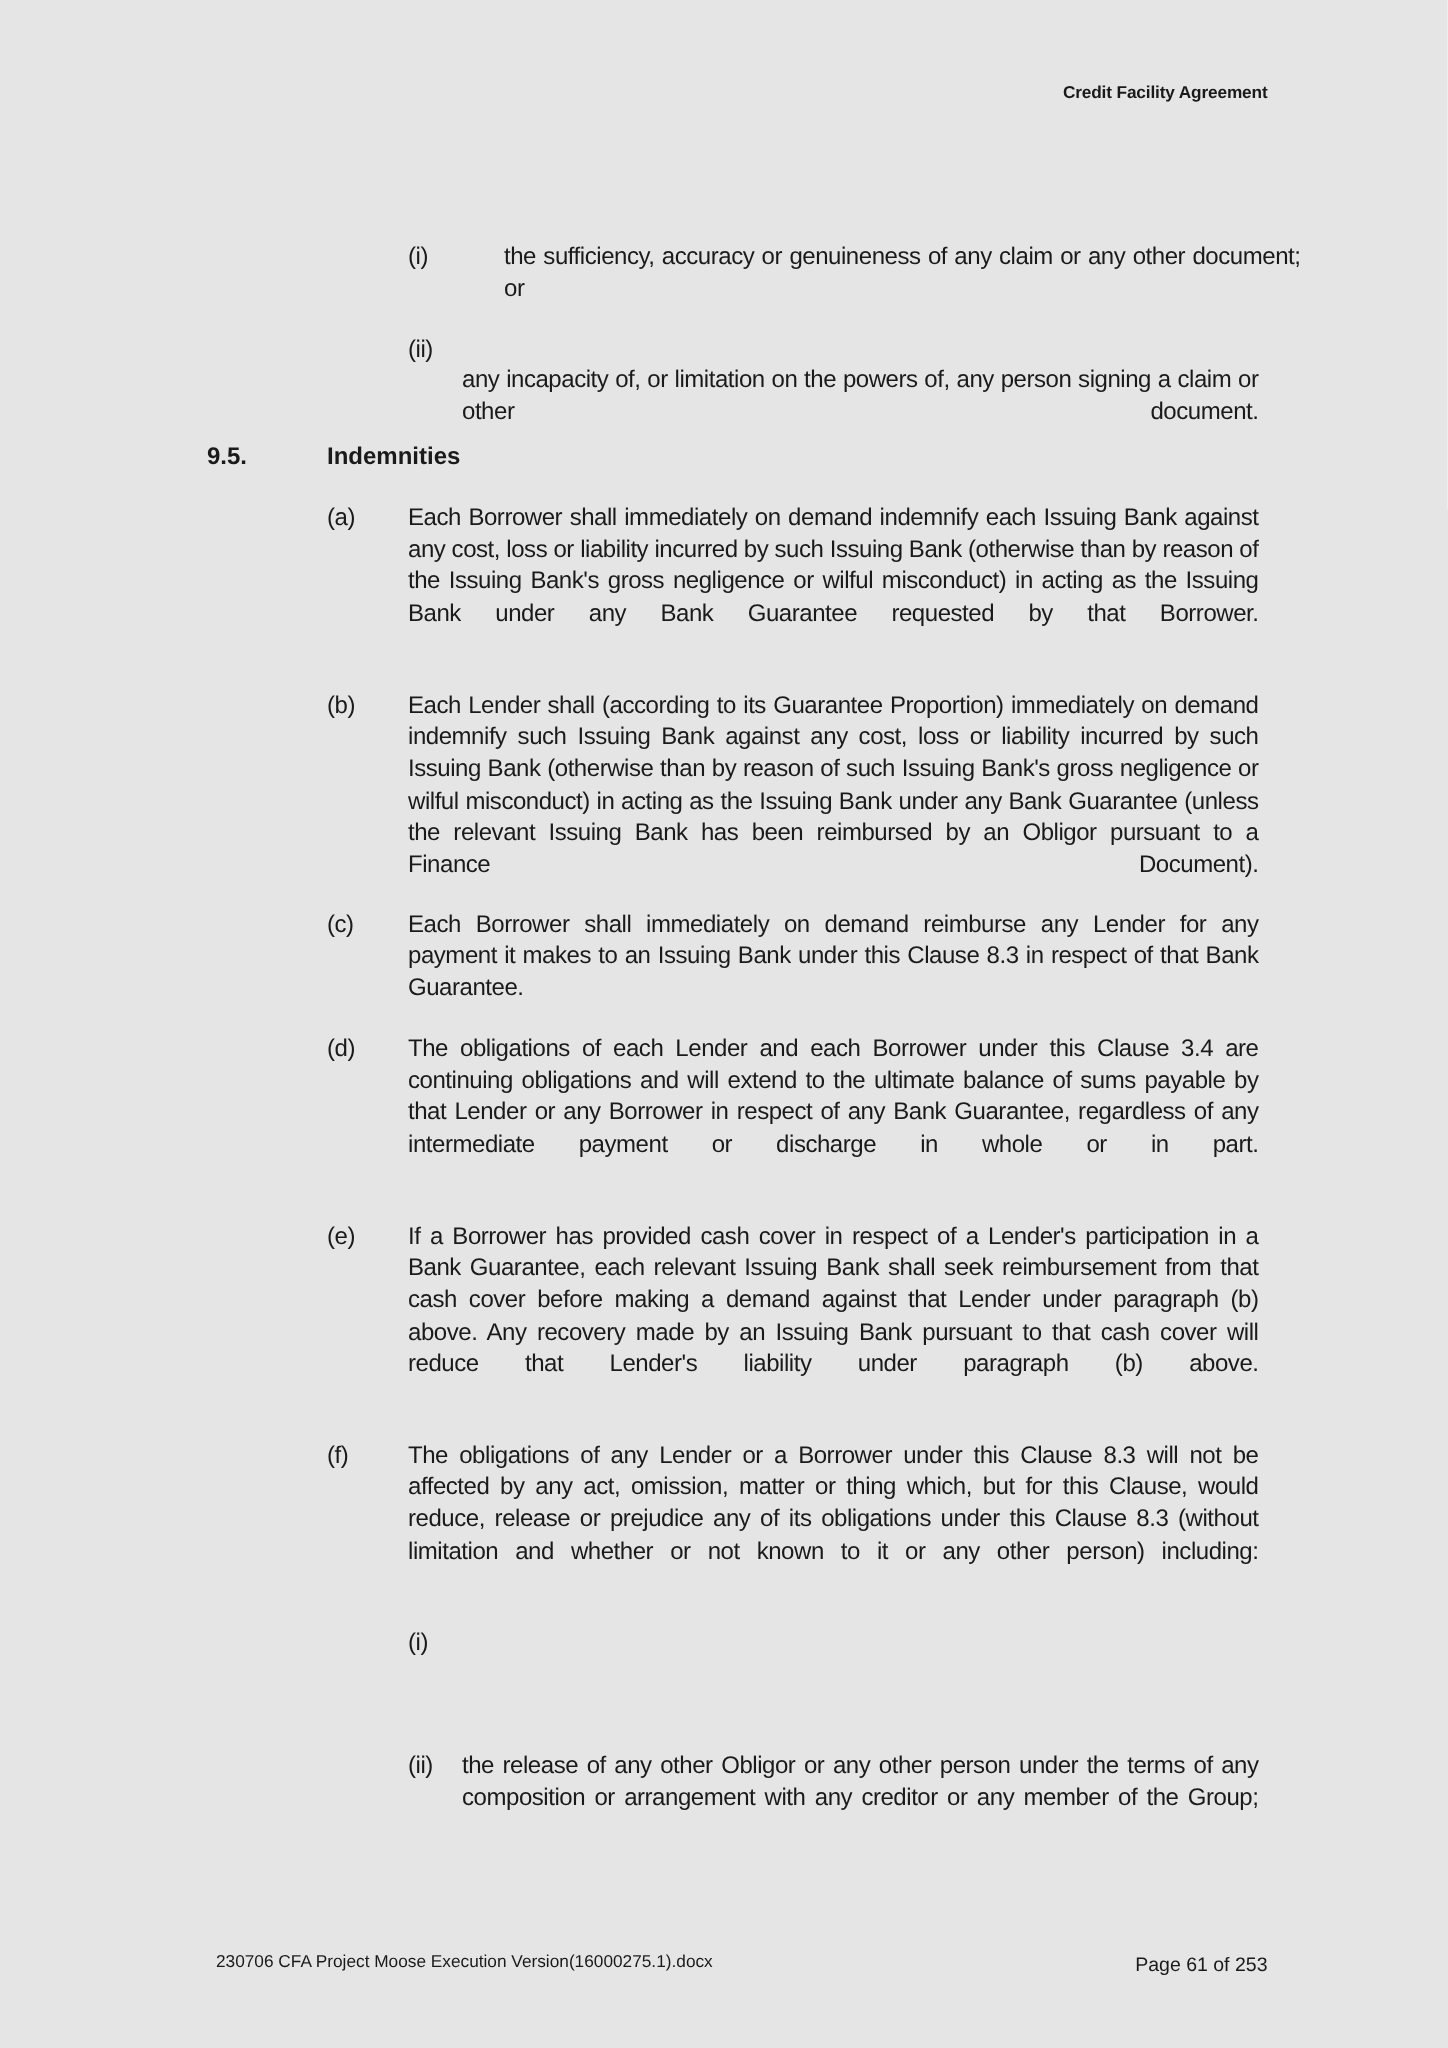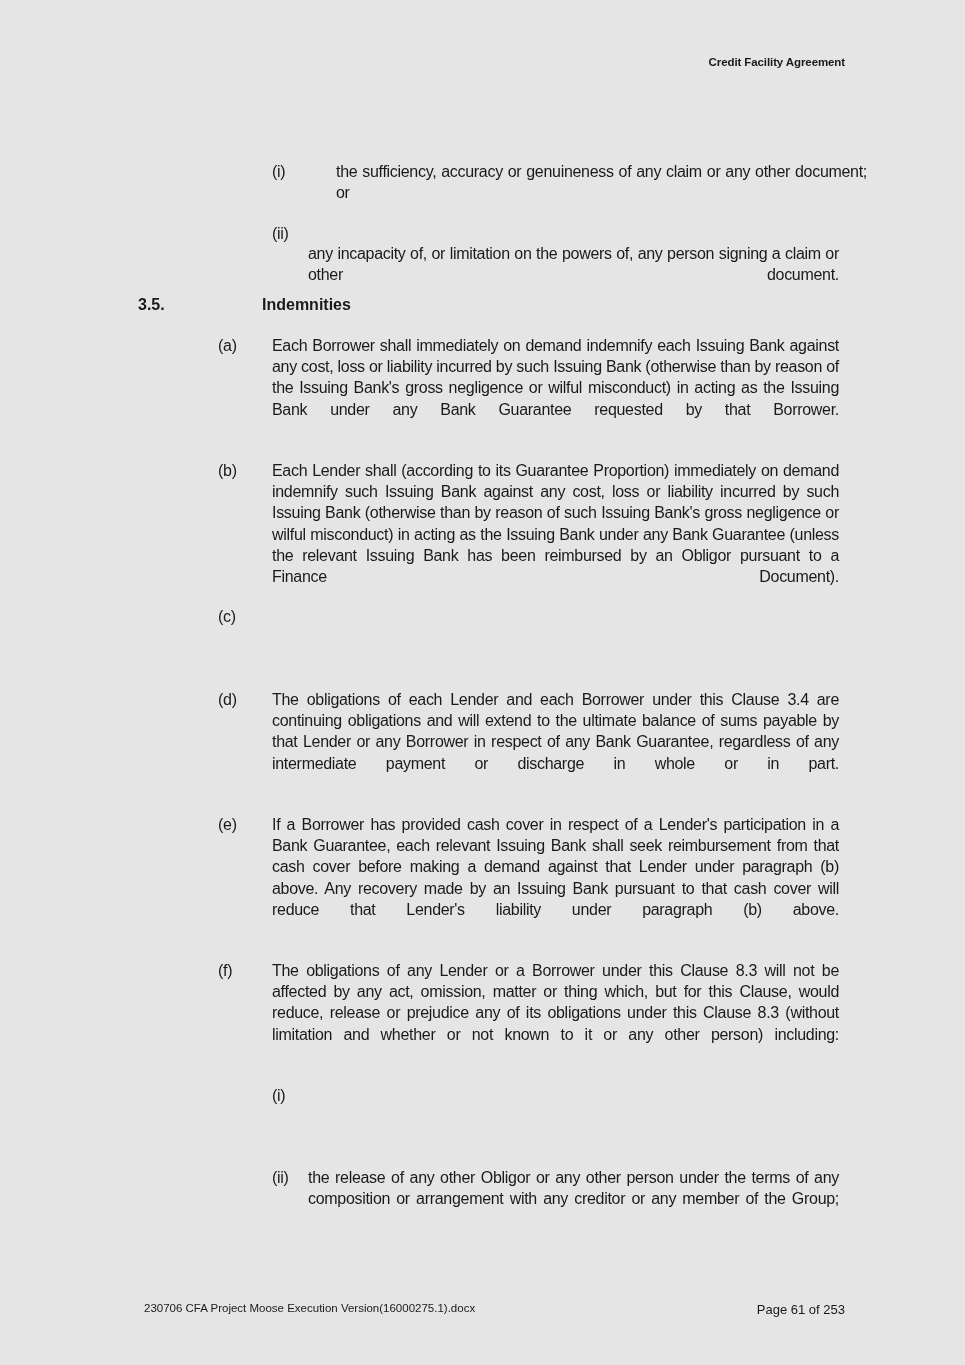--- a/index.html
+++ b/index.html
@@ -90,30 +90,31 @@
 <div class="page">
 
   <div class="running-header">Credit Facility Agreement</div>
 
   <div class="label sub-label" style="top:161px;">(i)</div>
   <div class="block text sub-body last-line-left" style="top:161px;">the sufficiency, accuracy or genuineness of any claim or any other document; or</div>
 
   <div class="label sub-label" style="top:223px;">(ii)</div>
   <div class="block text sub-body" style="top:223px;margin-top:20px;">any incapacity of, or limitation on the powers of, any person signing a claim or other document.</div>
 
-  <div class="heading-num" style="top:294px;">3.5.</div>
-  <div class="heading-title" style="top:294px;margin-left:44px;">Indemnities</div>
+  <div class="heading-num" style="top:294px;">9.5.</div>
+  <div class="heading-title" style="top:294px;">Indemnities</div>
 
   <div class="label para-label" style="top:335px;">(a)</div>
   <div class="block text para-body" style="top:335px;">Each Borrower shall immediately on demand indemnify each Issuing Bank against any cost, loss or liability incurred by such Issuing Bank (otherwise than by reason of the Issuing Bank's gross negligence or wilful misconduct) in acting as the Issuing Bank under any Bank Guarantee requested by that Borrower.</div>
 
   <div class="label para-label" style="top:460px;">(b)</div>
   <div class="block text para-body" style="top:460px;">Each Lender shall (according to its Guarantee Proportion) immediately on demand indemnify such Issuing Bank against any cost, loss or liability incurred by such Issuing Bank (otherwise than by reason of such Issuing Bank's gross negligence or wilful misconduct) in acting as the Issuing Bank under any Bank Guarantee (unless the relevant Issuing Bank has been reimbursed by an Obligor pursuant to a Finance Document).</div>
 
   <div class="label para-label" style="top:606px;">(c)</div>
+  <div class="block text para-body" style="top:606px;">Each Borrower shall immediately on demand reimburse any Lender for any payment it makes to an Issuing Bank under this Clause 8.3 in respect of that Bank Guarantee.</div>
 
   <div class="label para-label" style="top:689px;">(d)</div>
   <div class="block text para-body" style="top:689px;">The obligations of each Lender and each Borrower under this Clause 3.4 are continuing obligations and will extend to the ultimate balance of sums payable by that Lender or any Borrower in respect of any Bank Guarantee, regardless of any intermediate payment or discharge in whole or in part.</div>
 
   <div class="label para-label" style="top:814px;">(e)</div>
   <div class="block text para-body" style="top:814px;">If a Borrower has provided cash cover in respect of a Lender's participation in a Bank Guarantee, each relevant Issuing Bank shall seek reimbursement from that cash cover before making a demand against that Lender under paragraph (b) above. Any recovery made by an Issuing Bank pursuant to that cash cover will reduce that Lender's liability under paragraph (b) above.</div>
 
   <div class="label para-label" style="top:960px;">(f)</div>
   <div class="block text para-body" style="top:960px;">The obligations of any Lender or a Borrower under this Clause 8.3 will not be affected by any act, omission, matter or thing which, but for this Clause, would reduce, release or prejudice any of its obligations under this Clause 8.3 (without limitation and whether or not known to it or any other person) including:</div>
 

